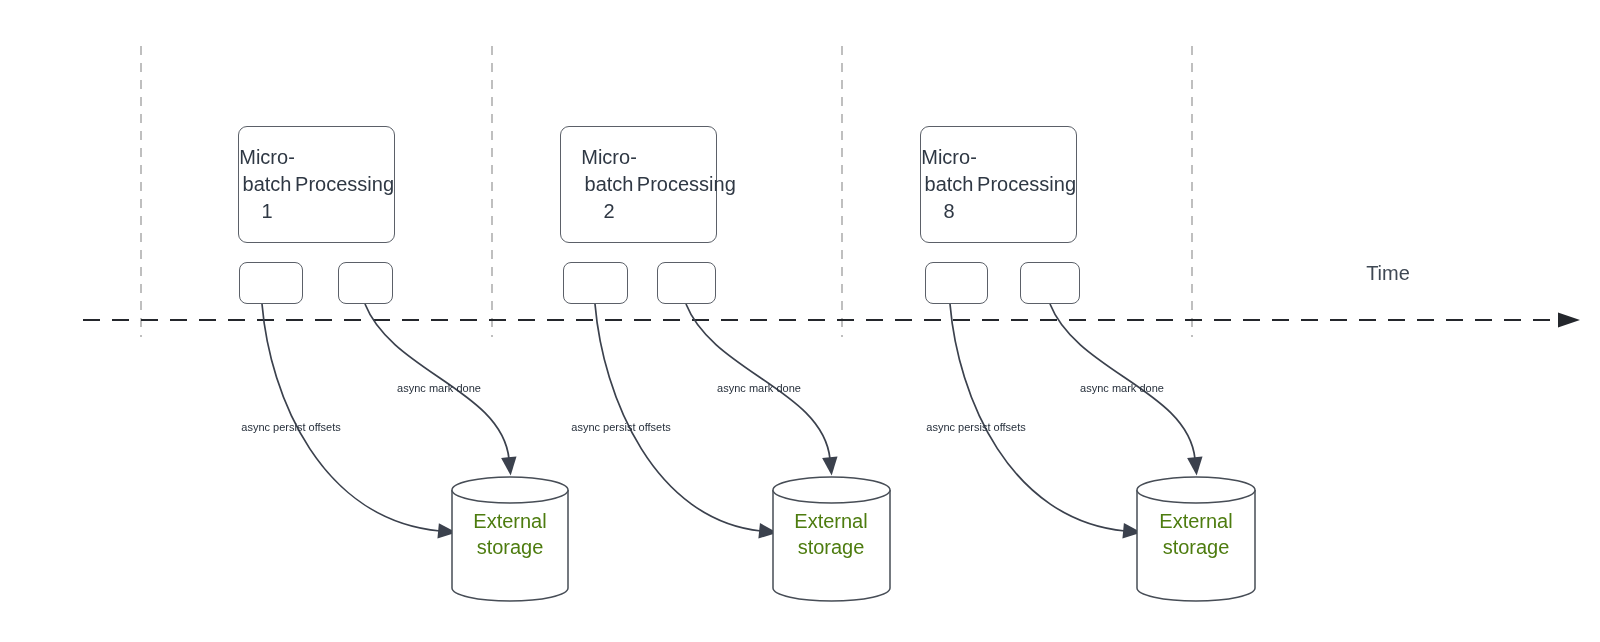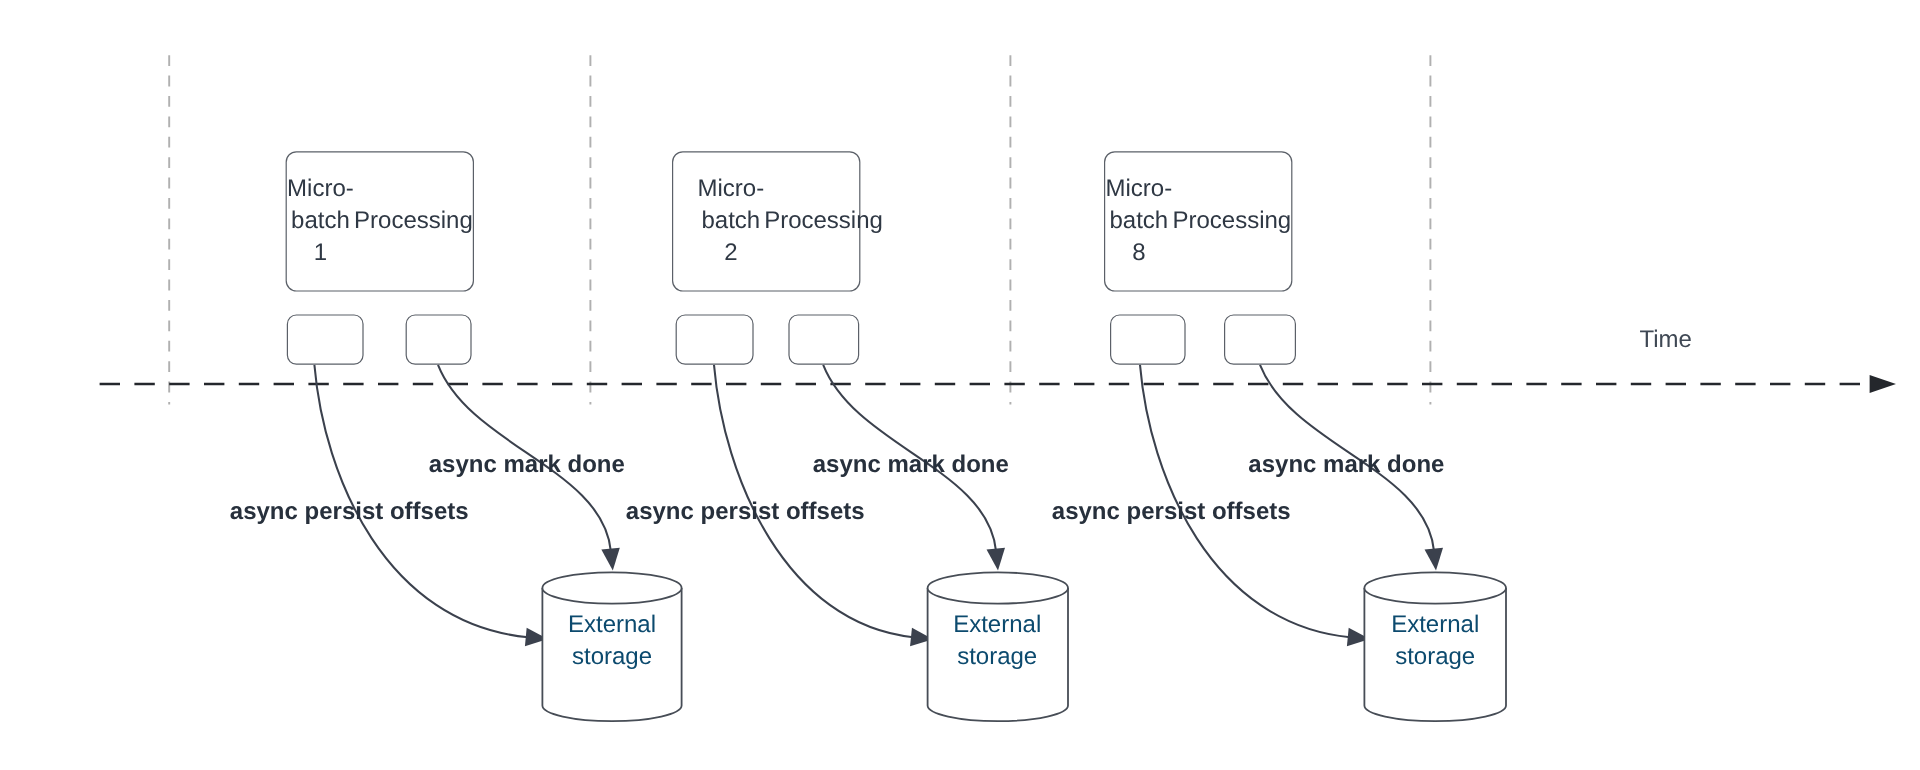--- a/index.html
+++ b/index.html
@@ -40,41 +40,40 @@
   .small-box {
     position: absolute;
     box-sizing: border-box;
     border: 1.4px solid #5b6068;
     border-radius: 8px;
     background: #ffffff;
   }
   .edge-label {
     position: absolute;
     transform: translate(-50%, -50%);
-    font-size: 20px;
-    font-weight: 700;
+    font-size: 11px;
+    font-weight: 400;
     color: #27303c;
     white-space: nowrap;
   }
   .storage-label {
     position: absolute;
     transform: translate(-50%, -50%);
     text-align: center;
     font-size: 20px;
     line-height: 26px;
-    color: #0c4a6e;
+    color: #4d7c0f;
     white-space: nowrap;
   }
   .time-label {
     position: absolute;
     transform: translate(-50%, -50%);
     font-size: 20px;
     color: #3f4854;
     white-space: nowrap;
-    margin-top: 11px;
   }
 </style>
 </head>
 <body>
 
 <div id="canvas">
 
   <svg id="artwork" viewBox="0 0 1600 642" xmlns="http://www.w3.org/2000/svg">
     <defs>
       <marker id="arrow" viewBox="0 0 12 12" refX="2" refY="6" markerWidth="13" markerHeight="13" orient="auto">

